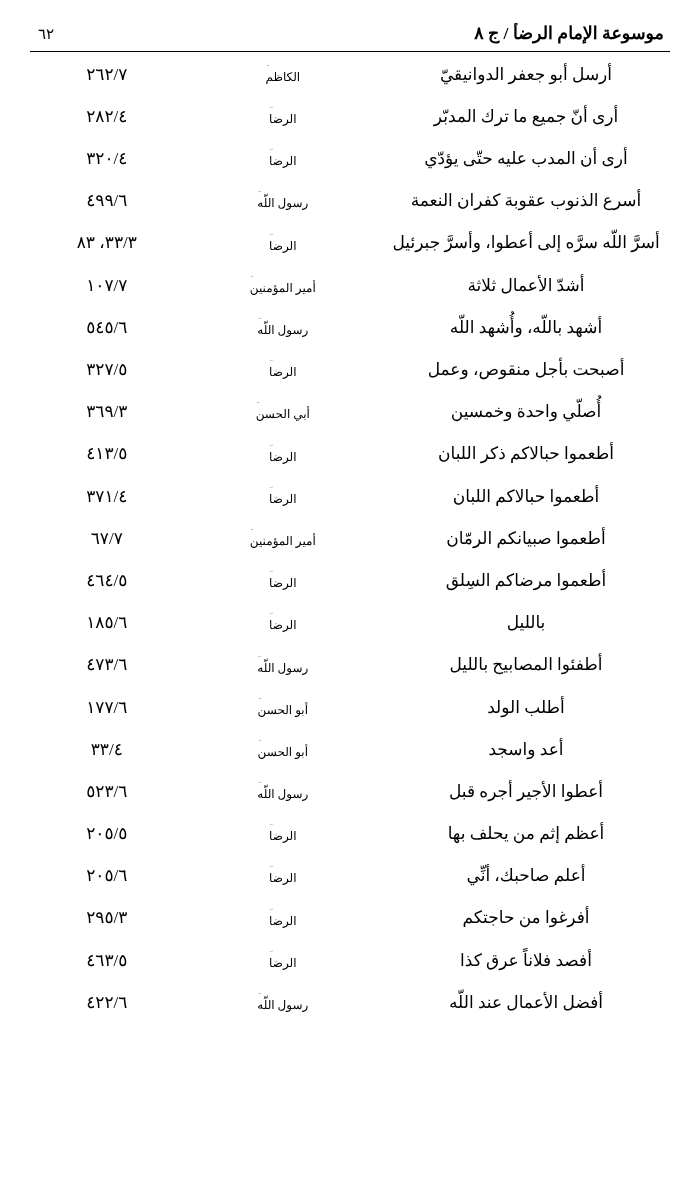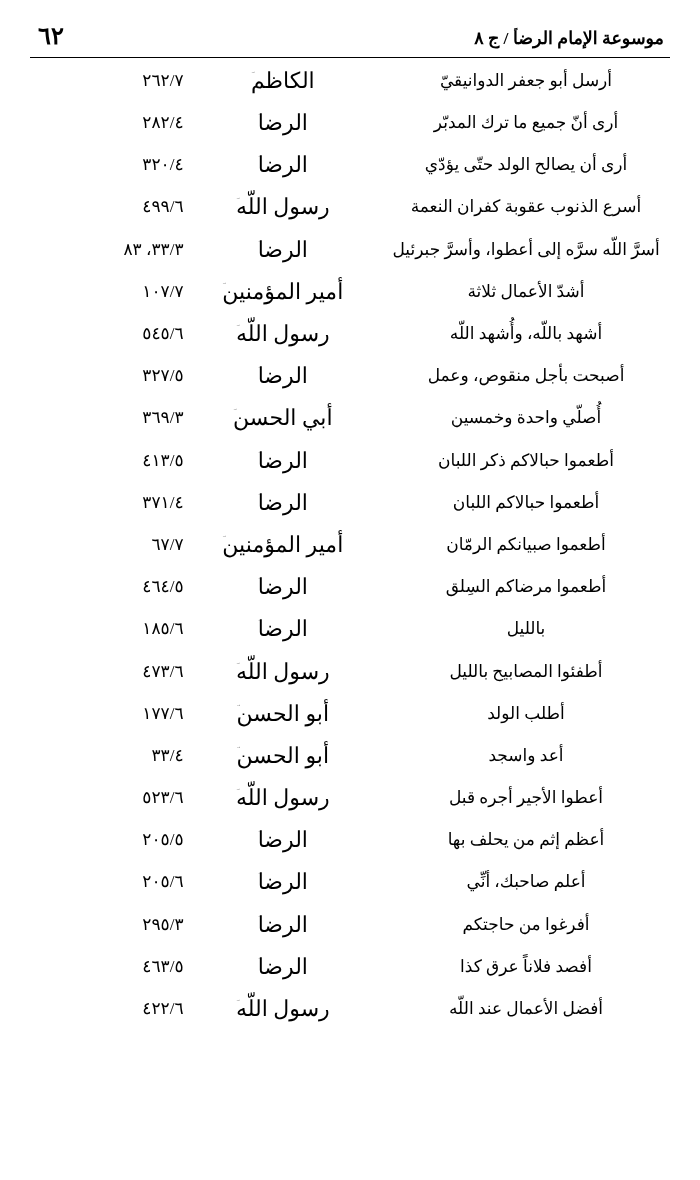--- a/index.html
+++ b/index.html
@@ -30,22 +30,22 @@
     padding: 0 6px 0 8px;
   }
   .header-title {
     font-size: 17.5px;
     font-weight: bold;
     letter-spacing: 0;
     white-space: nowrap;
     margin-left: 24px;
   }
   .header-page {
-    font-size: 24px;
-    font-weight: bold;
+    font-size: 15px;
+    font-weight: normal;
     letter-spacing: 1px;
   }
   .header-rule {
     margin-top: 7px;
     border-top: 1.3px solid #000;
     width: 100%;
   }
   
   .index-table {
     width: 100%;
@@ -68,32 +68,32 @@
     text-align: center;
     padding-right: 6px;
   }
   .col-person {
     width: 31%;
     text-align: center;
     white-space: nowrap;
   }
   .col-ref {
     width: 24%;
-    text-align: right;
+    text-align: center;
     letter-spacing: 0.5px;
     font-size: 17.5px;
     direction: rtl;
   }
   .honorific {
     font-size: 11px;
     vertical-align: super;
     letter-spacing: -0.5px;
   }
   .person-name {
-    font-size: 22px;
+    font-size: 12px;
   }
   .ref-num {
     unicode-bidi: plaintext;
   }
 </style>
 </head>
 <body>
 
 <div class="page">
 
@@ -112,21 +112,21 @@
           <td class="col-text">أرسل أبو جعفر الدوانيقيّ</td>
           <td class="col-person"><span class="person-name">الكاظم</span><span class="honorific">ؔ</span></td>
           <td class="col-ref"><span class="ref-num">٢٦٢/٧</span></td>
         </tr>
         <tr>
           <td class="col-text">أرى أنّ جميع ما ترك المدبّر</td>
           <td class="col-person"><span class="person-name">الرضا</span><span class="honorific">ؔ</span></td>
           <td class="col-ref"><span class="ref-num">٢٨٢/٤</span></td>
         </tr>
         <tr>
-          <td class="col-text">أرى أن يصالح الولد حتّى يؤدّي</td>
+          <td class="col-text">أرى أن المدب عليه حتّى يؤدّي</td>
           <td class="col-person"><span class="person-name">الرضا</span><span class="honorific">ؔ</span></td>
           <td class="col-ref"><span class="ref-num">٣٢٠/٤</span></td>
         </tr>
         <tr>
           <td class="col-text">أسرع الذنوب عقوبة كفران النعمة</td>
           <td class="col-person"><span class="person-name">رسول اللّه</span><span class="honorific">ؔ</span></td>
           <td class="col-ref"><span class="ref-num">٤٩٩/٦</span></td>
         </tr>
         <tr>
           <td class="col-text">أسرَّ اللّه سرَّه إلى أعطوا، وأسرَّ جبرئيل</td>

